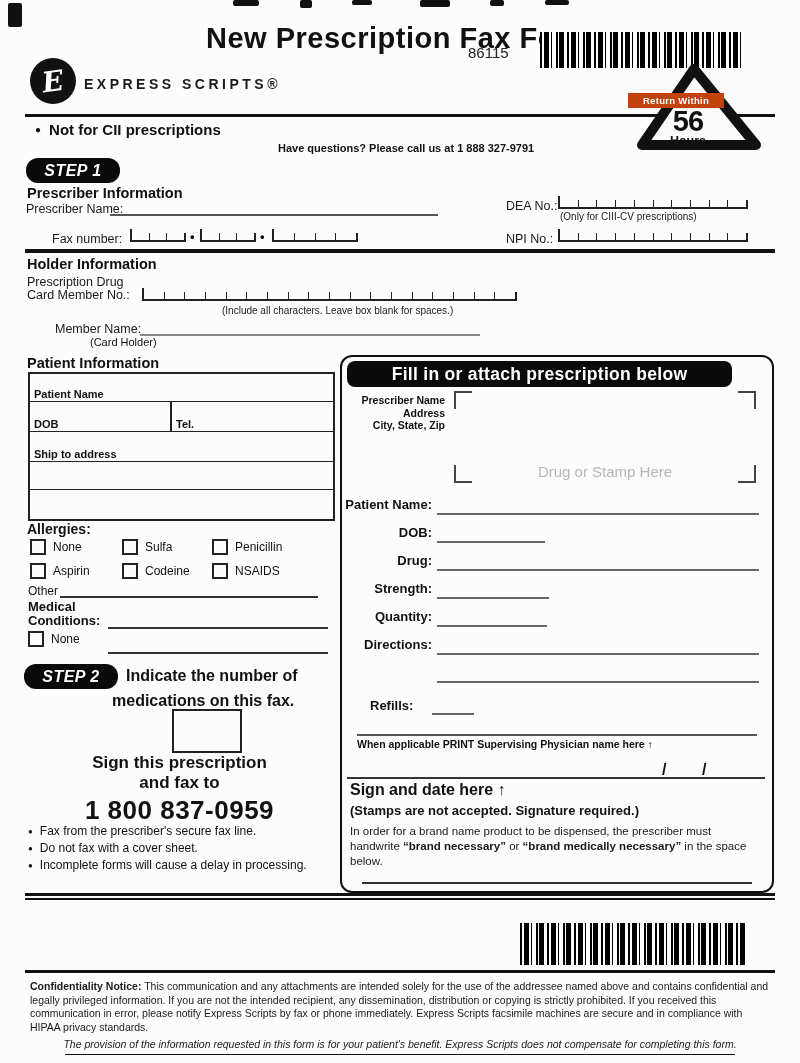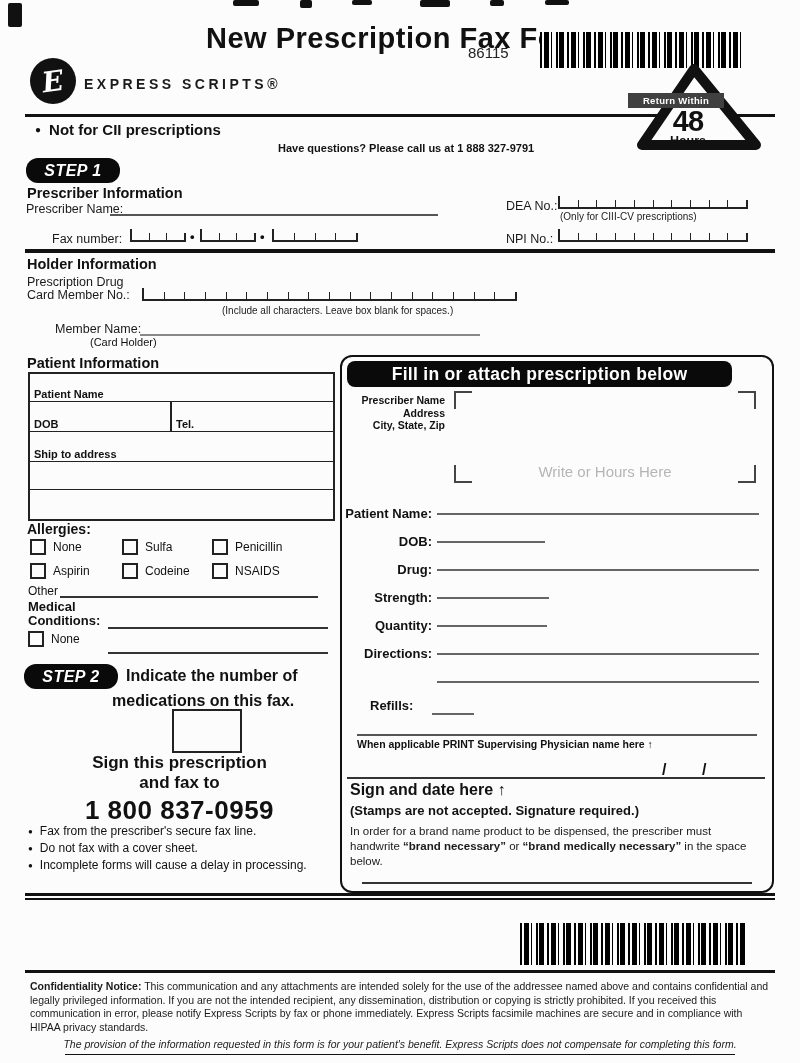--- a/index.html
+++ b/index.html
@@ -18,21 +18,21 @@
   .logo-circle{top:58px;left:30px;width:46px;height:46px;border-radius:50%;background:#111;color:#fff;
                display:flex;align-items:center;justify-content:center;}
   .logo-circle span{font-family:"DejaVu Serif",serif;font-style:italic;font-weight:bold;font-size:28px;transform:rotate(-8deg);}
   .brand{top:76px;left:84px;font-size:14px;font-weight:bold;letter-spacing:3.5px;color:#1a1a1a;}
   .rule{background:#111;}
   .rule-1{top:114px;left:25px;width:750px;height:3px;z-index:1;}
 
   
   .badge48{top:60px;left:630px;width:140px;height:97px;z-index:2;}
   .badge48 svg{position:absolute;top:0;left:0;}
-  .badge48 .banner{position:absolute;top:33px;left:-2px;width:96px;height:15px;background:#404040;color:#fff;
+  .badge48 .banner{position:absolute;top:33px;left:-2px;width:96px;height:15px;background:#c2410c;color:#fff;
                    font-size:9.5px;font-weight:bold;text-align:center;line-height:15px;letter-spacing:.3px;}
   .badge48 .num{position:absolute;top:45px;left:14px;width:88px;text-align:center;font-size:29px;font-weight:900;letter-spacing:-1px;}
   .badge48 .hrs{position:absolute;top:74px;left:14px;width:88px;text-align:center;font-size:12.5px;font-weight:bold;}
 
   
   .notice{font-size:15px;font-weight:bold;}
   .notice::before{content:"●";font-size:10px;margin-right:8px;vertical-align:2px;}
   .questions{top:142px;left:278px;font-size:11px;font-weight:bold;}
 
   
@@ -83,21 +83,21 @@
   .stamp-lbls{position:absolute;top:37px;left:0;width:103px;text-align:right;font-size:10.5px;font-weight:bold;line-height:12.5px;}
   .stamp-lbls span{display:block;}
   .stamp{position:absolute;top:34px;left:112px;width:302px;height:92px;}
   .corner{position:absolute;width:16px;height:16px;border:0 solid #444;}
   .c-tl{top:0;left:0;border-left-width:2.5px;border-top-width:2.5px;}
   .c-bl{bottom:0;left:0;border-left-width:2.5px;border-bottom-width:2.5px;}
   .c-tr{top:0;right:0;border-right-width:2.5px;border-top-width:2.5px;}
   .c-br{bottom:0;right:0;border-right-width:2.5px;border-bottom-width:2.5px;}
   .stamp-ph{position:absolute;bottom:3px;left:0;width:100%;text-align:center;color:#b5b5b5;font-size:15px;}
   .frow{position:absolute;left:0;height:18px;}
-  .frow .flabel{position:absolute;right:340px;top:0;width:130px;text-align:right;font-size:13px;font-weight:bold;margin-top:9px;}
+  .frow .flabel{position:absolute;right:340px;top:0;width:130px;text-align:right;font-size:13px;font-weight:bold;}
   .fline{position:absolute;bottom:0;border-bottom:2px solid #666;}
   .panel .flabel2{position:absolute;font-size:13px;font-weight:bold;}
   .sup-cap{position:absolute;font-size:10.5px;font-weight:bold;}
   .slashes{position:absolute;font-size:16px;font-weight:bold;white-space:pre;}
   .signhere{position:absolute;font-size:16px;font-weight:bold;}
   .stampsnote{position:absolute;font-size:13px;font-weight:bold;}
   .brandnote{position:absolute;font-size:11.5px;line-height:15px;color:#1a1a1a;}
 
   
   .dline{border-top:3px solid #111;border-bottom:2px solid #111;height:2px;}
@@ -126,21 +126,21 @@
   </div>
   <div class="abs brand">EXPRESS SCRIPTS®</div>
 
   <div class="abs rule rule-1"></div>
 
   <div class="abs badge48">
     <svg width="140" height="97" viewBox="0 0 140 97">
       <path d="M64 9 L126 85 L12 85 Z" fill="#fcfcfc" stroke="#111" stroke-width="10" stroke-linejoin="round"></path>
     </svg>
     <div class="banner">Return Within</div>
-    <div class="num">48</div>
+    <div class="num">56</div>
     <div class="hrs">Hours</div>
   </div>
 
   <div class="abs notice" style="top:121px;left:35px;">Not for CII prescriptions</div>
   <div class="abs questions">Have questions? Please call us at 1 888 327-9791</div>
 
   <div class="abs stepbadge step1-badge">STEP 1</div>
 
   <div class="abs h-section" style="top:185px;left:27px;">Prescriber Information</div>
 
@@ -308,21 +308,21 @@
       <span>Prescriber Name</span>
       <span>Address</span>
       <span>City, State, Zip</span>
     </div>
 
     <div class="stamp">
       <div class="corner c-tl"></div>
       <div class="corner c-bl"></div>
       <div class="corner c-tr"></div>
       <div class="corner c-br"></div>
-      <div class="stamp-ph">Write or Hours Here</div>
+      <div class="stamp-ph">Drug or Stamp Here</div>
     </div>
 
     <div class="frow" style="top:140px;width:430px;">
       <span class="flabel">Patient Name:</span>
       <div class="fline" style="left:95px;width:322px;"></div>
     </div>
     <div class="frow" style="top:168px;width:430px;">
       <span class="flabel">DOB:</span>
       <div class="fline" style="left:95px;width:108px;"></div>
     </div>

